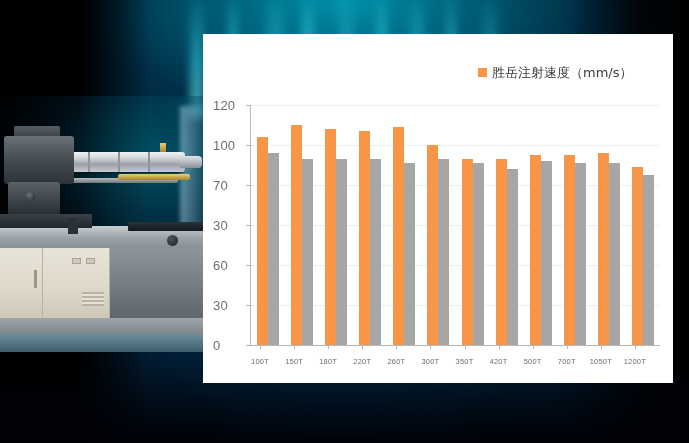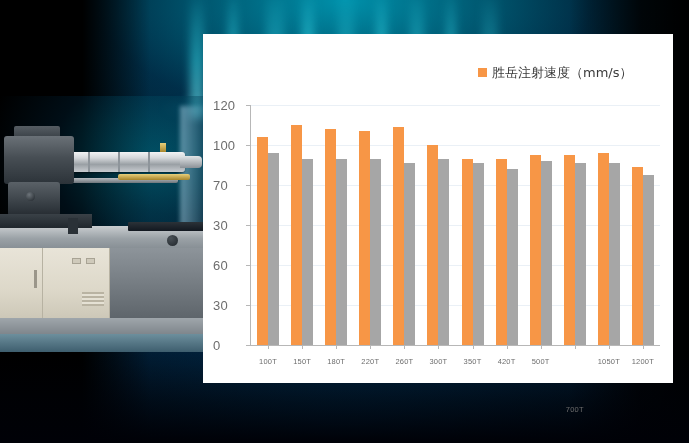--- a/index.html
+++ b/index.html
@@ -105,21 +105,21 @@
     transform:translateY(-50%); letter-spacing:.2px; }
   .ytick-mark { position:absolute; left:43px; width:4px; height:1px; background:#b7b7b7; }
   .gridline { position:absolute; left:48px; width:409px; height:1px; background:#eaf0f6; }
 
   .bars { position:absolute; left:48px; top:71px; width:409px; height:240px; display:flex; }
   .group { flex:1 1 0; display:flex; align-items:flex-end; justify-content:center; gap:0px; position:relative; height:240px; }
   .bar { width:11px; }
   .bar.a { background:#f79646; }
   .bar.b { background:#a6a6a6; }
 
-  .xticks { position:absolute; left:48px; top:311px; width:409px; display:flex; }
+  .xticks { position:absolute; left:40px; top:311px; width:409px; display:flex; }
   .xtick-cell { flex:1 1 0; text-align:center; position:relative; }
   .xtick-mark { position:absolute; left:50%; top:0; width:1px; height:4px; background:#b7b7b7; }
   .xtick-label { display:block; padding-top:12px; font-size:7.5px; color:#6d6d6d; letter-spacing:.2px; }
 </style>
 </head>
 <body>
 
 <div id="stage">
 
   <div class="bg-base"></div>
@@ -288,21 +288,21 @@
           <div class="xtick-cell">
             <span class="xtick-mark" style="background: rgb(183, 183, 183);"></span>
             <span class="xtick-label" style="color: rgb(109, 109, 109);">420T</span>
           </div>
           <div class="xtick-cell">
             <span class="xtick-mark" style="background: rgb(183, 183, 183);"></span>
             <span class="xtick-label" style="color: rgb(109, 109, 109);">500T</span>
           </div>
           <div class="xtick-cell">
             <span class="xtick-mark" style="background: rgb(183, 183, 183);"></span>
-            <span class="xtick-label" style="color: rgb(109, 109, 109); margin-top: 48px;">700T</span>
+            <span class="xtick-label" style="color: rgb(109, 109, 109);">700T</span>
           </div>
           <div class="xtick-cell">
             <span class="xtick-mark" style="background: rgb(183, 183, 183);"></span>
             <span class="xtick-label" style="color: rgb(109, 109, 109);">1050T</span>
           </div>
           <div class="xtick-cell">
             <span class="xtick-mark" style="background: rgb(183, 183, 183);"></span>
             <span class="xtick-label" style="color: rgb(109, 109, 109);">1200T</span>
           </div>
         </div>

